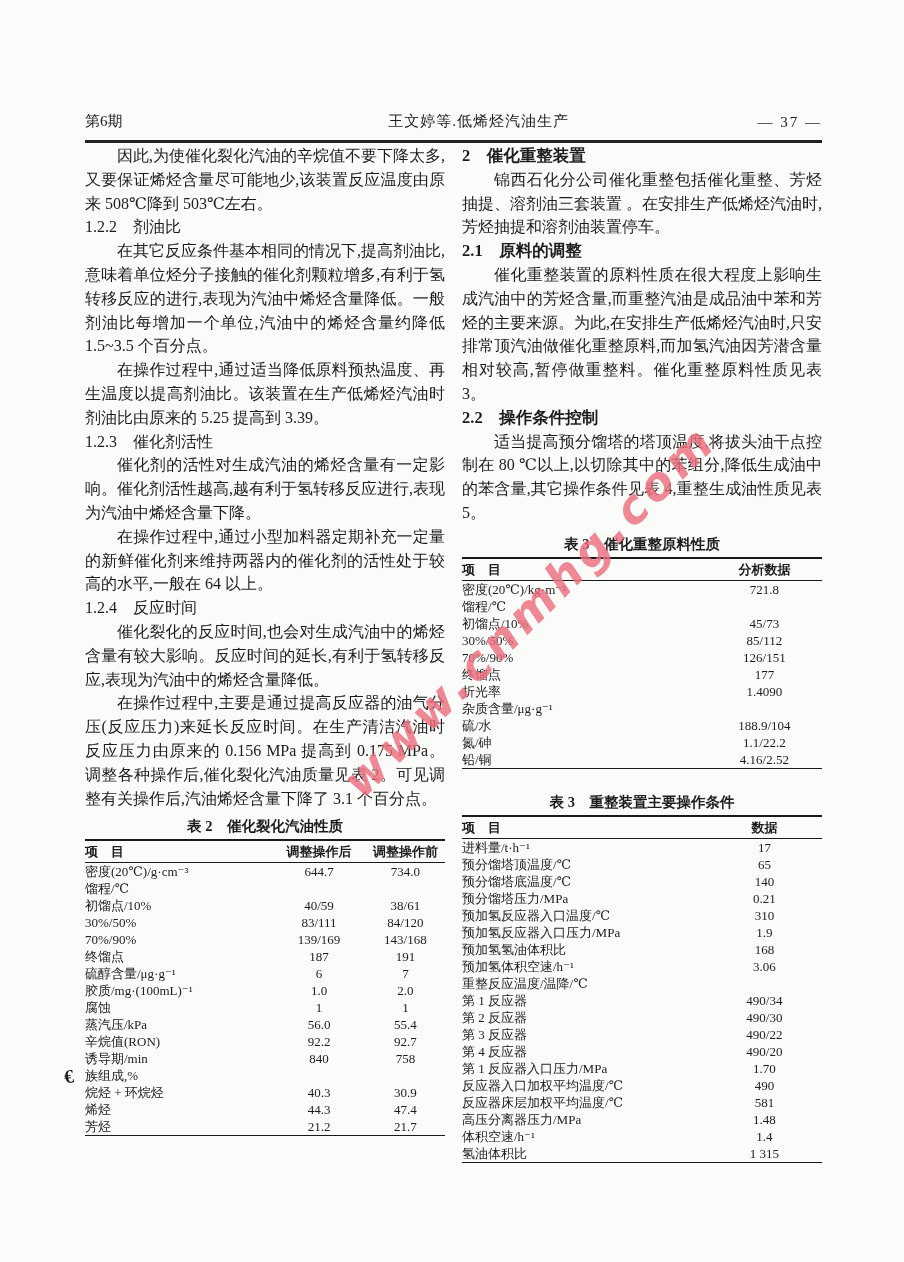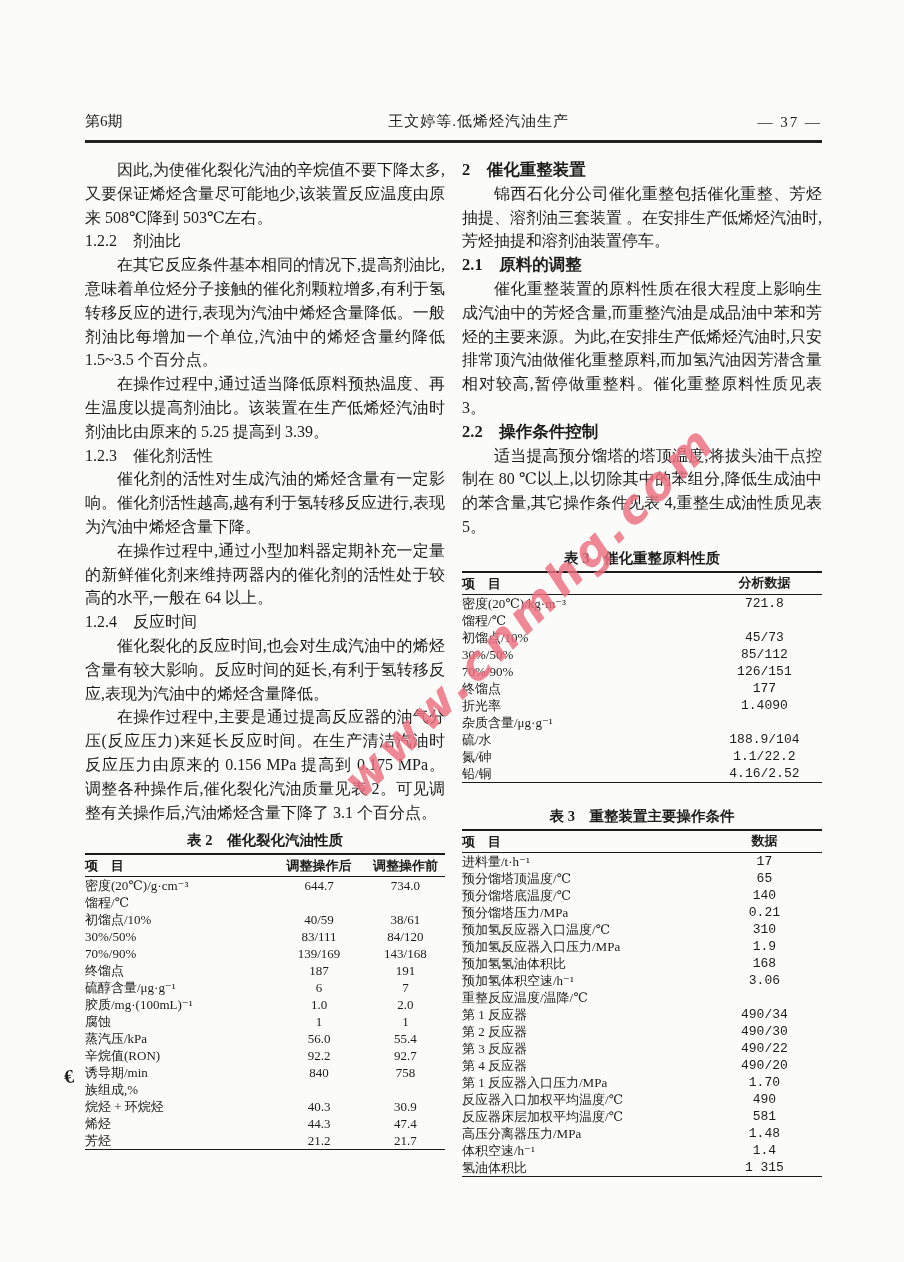--- a/index.html
+++ b/index.html
@@ -12,37 +12,37 @@
   .content { position:absolute; left:85px; top:112px; width:737px; }
   
   .page-header {
     display:flex; align-items:flex-end; font-size:15px;
     border-bottom:3px solid #222; padding-bottom:9px;
   }
   .ph-issue { width:170px; }
   .ph-title { flex:1; text-align:center; letter-spacing:1px; }
   .ph-page { width:120px; text-align:right; letter-spacing:2px; }
   
-  .columns { display:flex; gap:17px; margin-top:15px; }
+  .columns { display:flex; gap:17px; margin-top:1px; }
   .col { width:360px; font-size:16px; line-height:23.8px; text-align:justify; }
   .para { text-indent:2em; }
   .sub-heading { font-size:16px; }
   .bold-heading { font-weight:bold; font-size:16.5px; }
   
   .table-block { margin-top:6px; }
   .tbl-title { text-align:center; font-weight:bold; font-size:14.5px; line-height:20px; margin-bottom:3px; }
   table.tbl { width:100%; border-collapse:collapse; font-size:13px; }
   table.tbl th, table.tbl td { line-height:17px; padding:0; font-weight:normal; vertical-align:bottom; }
   table.tbl thead tr { border-top:2.5px solid #1a1a1a; border-bottom:1.6px solid #1a1a1a; }
   table.tbl thead th { font-weight:bold; padding:2px 0; }
   table.tbl tbody tr:last-child { border-bottom:1.8px solid #1a1a1a; }
   .c-label { text-align:left; }
   .c-val { text-align:center; }
   .t2 .c-label { width:52%; } .t2 .c-val { width:26%; }
-  .t34 .c-label { width:68%; } .t34 .c-val { width:32%;font-family:Liberation Mono, monospace; }
+  .t34 .c-label { width:68%; } .t34 .c-val { width:32%; }
   td.ind { padding-left:1.3em; }
   .gap-lg { margin-top:23px; }
   
   .watermark {
     position:absolute; left:283px; top:598px; width:464px; text-align:center;
     transform:rotate(-45deg); transform-origin:center;
     font-family:"DejaVu Sans",sans-serif; font-style:italic; font-weight:bold;
     font-size:46px; letter-spacing:5px; color:#ee6e7e; opacity:.82;
     pointer-events:none; white-space:nowrap;
   }

